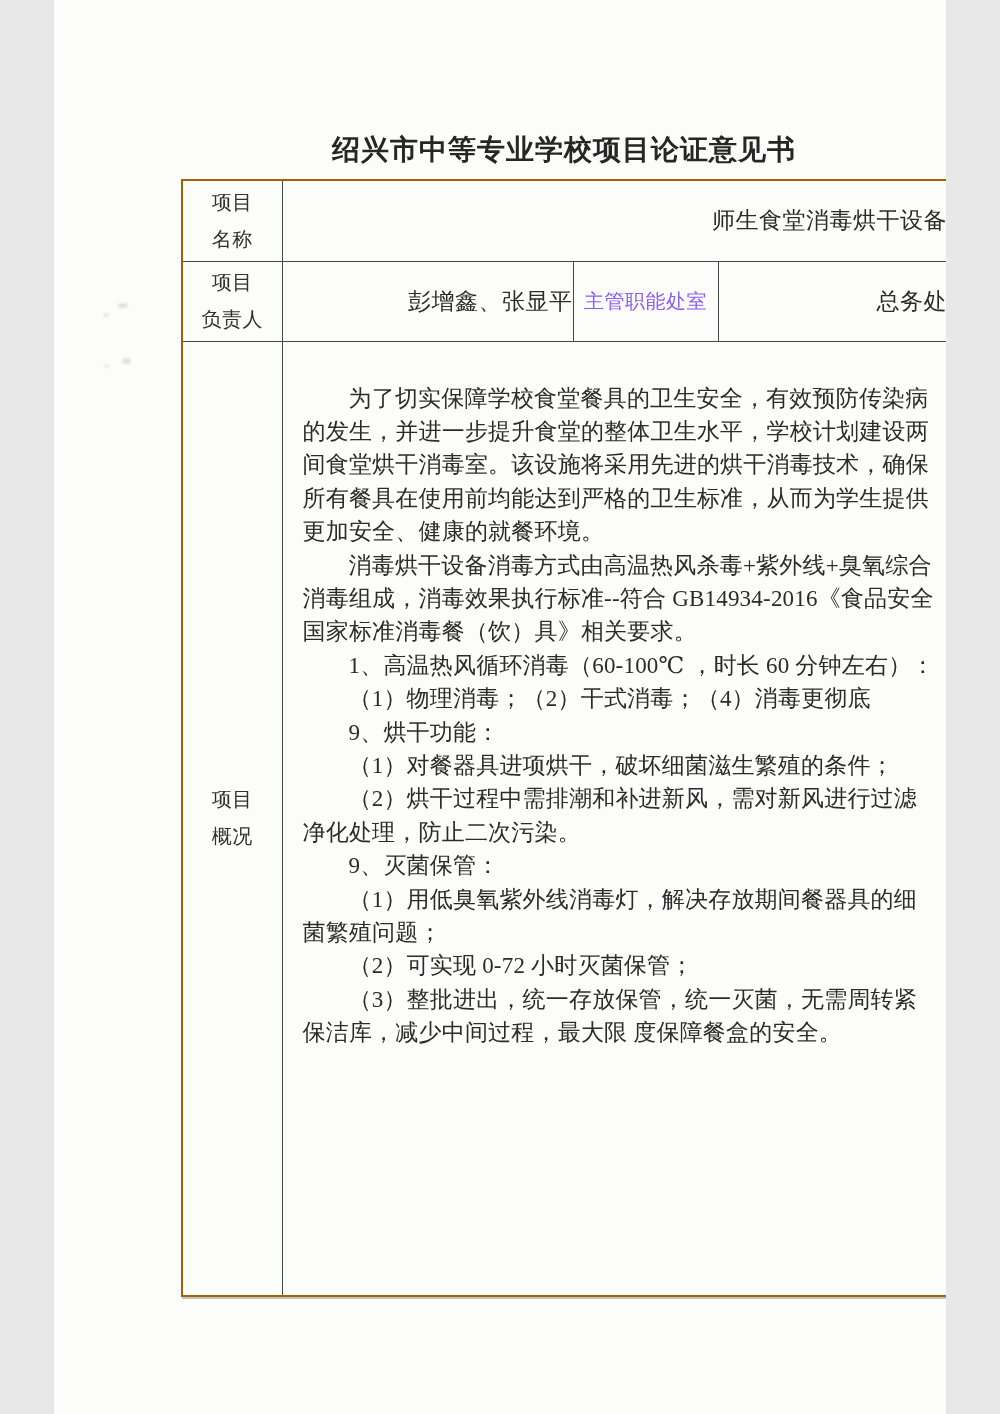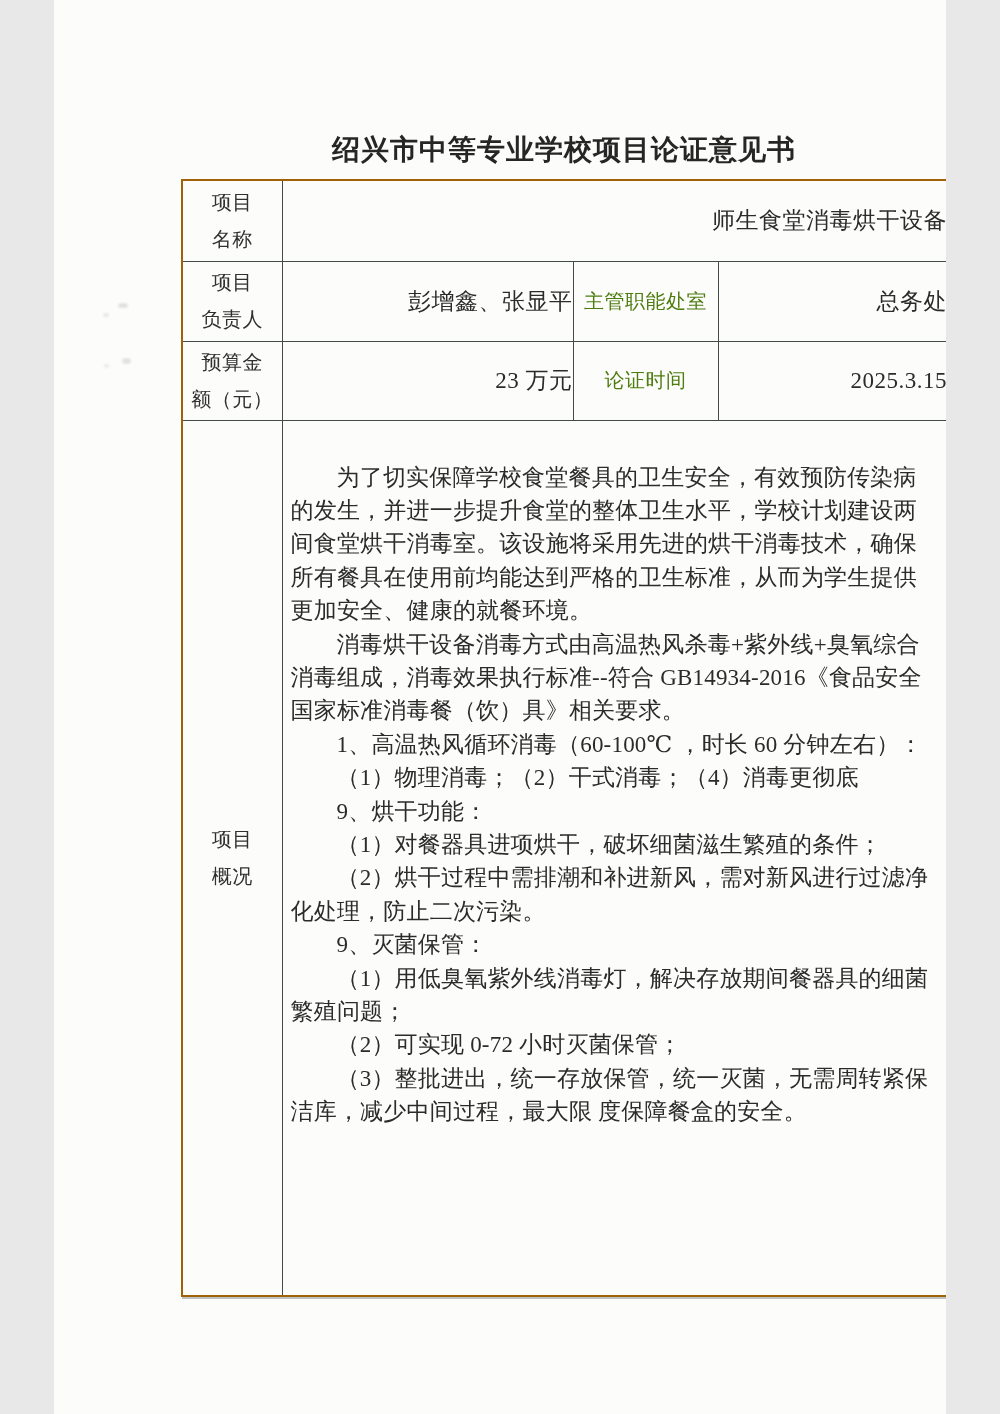--- a/index.html
+++ b/index.html
@@ -49,33 +49,34 @@
     line-height: 37px;
     white-space: pre-line;
     letter-spacing: 0.5px;
     color: #303030;
   }
   td.lbl-mid {
     text-align: center;
     vertical-align: middle;
     font-size: 20px;
     letter-spacing: 0.5px;
-    color: #4d7c0f;
+    color: #8b5cf6;
     margin-left: 32px;
   }
   td.val {
     text-align: right;
     vertical-align: middle;
     font-size: 23px;
     letter-spacing: 0.5px;
     color: #2b2b2b;
   }
   td.overview-cell { vertical-align: top; }
   .overview-text {
     padding: 40px 8px 0 8px;
+    margin-left: 12px;
   }
   .overview-text p.para {
     margin: 0;
     text-indent: 2em;
     font-size: 23px;
     line-height: 33.4px;
     letter-spacing: 0.2px;
     word-break: normal;
     overflow-wrap: break-word;
     color: #2b2b2b;
@@ -116,27 +117,20 @@
 名称</td>
       <td class="val" colspan="3">师生食堂消毒烘干设备</td>
     </tr>
     <tr style="height:80px">
       <td class="lbl">项目
 负责人</td>
       <td class="val">彭增鑫、张显平</td>
       <td class="lbl-mid">主管职能处室</td>
       <td class="val">总务处</td>
     </tr>
-    <tr style="height:79px">
-      <td class="lbl">预算金
-额（元）</td>
-      <td class="val">23 万元</td>
-      <td class="lbl-mid">论证时间</td>
-      <td class="val">2025.3.15</td>
-    </tr>
     <tr>
       <td class="lbl">项目
 概况</td>
       <td class="overview-cell" colspan="3">
         <div class="overview-text">
               <p class="para">为了切实保障学校食堂餐具的卫生安全，有效预防传染病的发生，并进一步提升食堂的整体卫生水平，学校计划建设两间食堂烘干消毒室。该设施将采用先进的烘干消毒技术，确保所有餐具在使用前均能达到严格的卫生标准，从而为学生提供更加安全、健康的就餐环境。</p>
               <p class="para">消毒烘干设备消毒方式由高温热风杀毒+紫外线+臭氧综合消毒组成，消毒效果执行标准--符合 GB14934-2016《食品安全国家标准消毒餐（饮）具》相关要求。</p>
               <p class="para">1、高温热风循环消毒（60-100℃ ，时长 60 分钟左右）：</p>
               <p class="para">（1）物理消毒；（2）干式消毒；（4）消毒更彻底</p>
               <p class="para">9、烘干功能：</p>

